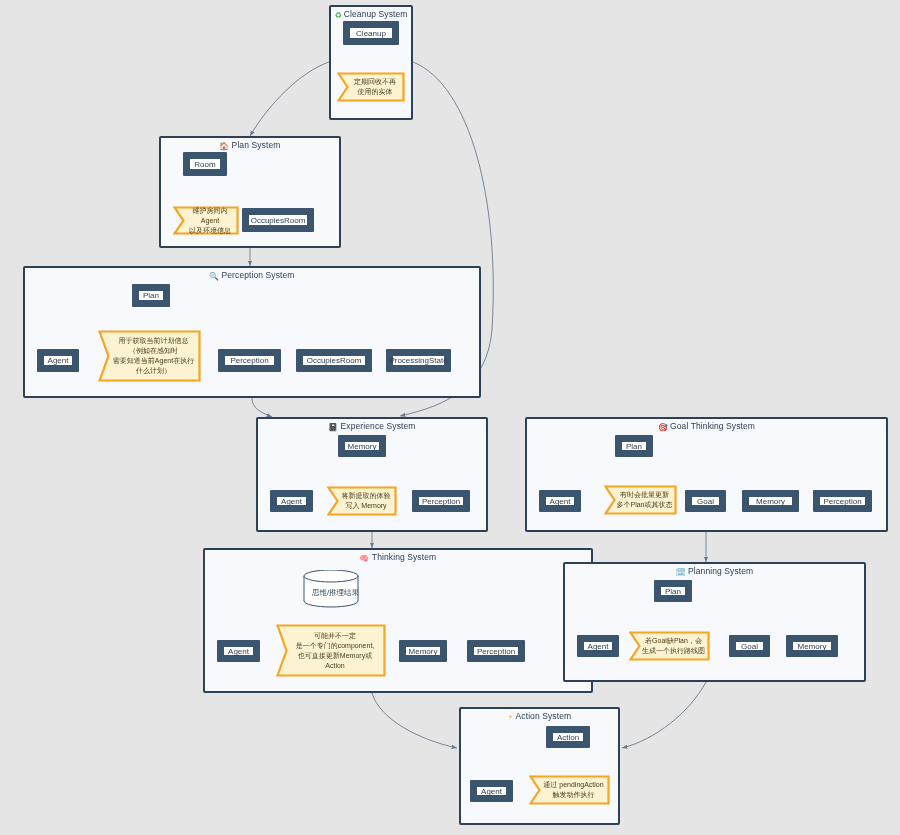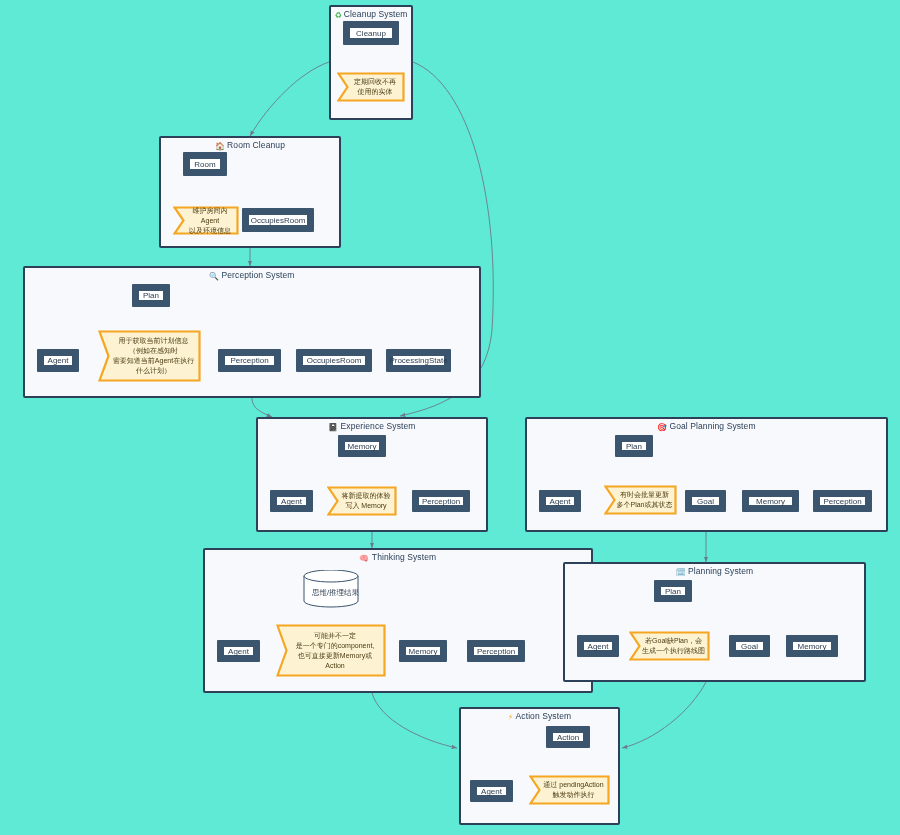--- a/index.html
+++ b/index.html
@@ -8,21 +8,21 @@
     background: #ffffff;
   }
   body {
     font-family: "Liberation Sans", "DejaVu Sans", sans-serif;
     color: #2c3e50;
   }
   #canvas {
     position: relative;
     width: 900px;
     height: 835px;
-    background: #5eead4;
+    background: #e5e5e5;
     overflow: hidden;
   }
   #edges {
     position: absolute;
     left: 0; top: 0;
     width: 900px;
     height: 835px;
     pointer-events: none;
   }
 
@@ -160,21 +160,21 @@
       </div>
       <div class="node" style="left: 343px; top: 21px; width: 56px; height: 24px; border-color: rgb(59, 85, 111); background: rgb(255, 255, 255);">Cleanup</div>
       <div class="note" style="left: 337px; top: 72px; width: 68px; height: 30px;">
         <svg class="note-svg" width="68" height="30" viewBox="0 0 68 30">
           <path d="M1.5,1.5 L66.5,1.5 L66.5,28.5 L1.5,28.5 L10.5,15 Z" fill="#fdf3d3" stroke="#f5a623" stroke-width="2.2" stroke-linejoin="miter"></path>
         </svg>
         <div class="note-text">定期回收不再
 使用的实体</div>
       </div>
       <div class="system" style="left: 159px; top: 136px; width: 182px; height: 112px; border-color: rgb(45, 64, 89); background: rgb(247, 249, 252);">
-        <div class="system-title"><span class="sys-icon" style="color: rgb(200, 103, 42);">🏠</span><span>Room Cleanup</span></div>
+        <div class="system-title"><span class="sys-icon" style="color: rgb(200, 103, 42);">🏠</span><span>Plan System</span></div>
       </div>
       <div class="node" style="left: 183px; top: 152px; width: 44px; height: 24px; border-color: rgb(59, 85, 111); background: rgb(255, 255, 255);">Room</div>
       <div class="node" style="left: 242px; top: 208px; width: 72px; height: 24px; border-color: rgb(59, 85, 111); background: rgb(255, 255, 255);">OccupiesRoom</div>
       <div class="note" style="left: 173px; top: 206px; width: 66px; height: 29px;">
         <svg class="note-svg" width="66" height="29" viewBox="0 0 66 29">
           <path d="M1.5,1.5 L64.5,1.5 L64.5,27.5 L1.5,27.5 L10.5,14.5 Z" fill="#fdf3d3" stroke="#f5a623" stroke-width="2.2" stroke-linejoin="miter"></path>
         </svg>
         <div class="note-text">维护房间内Agent
 以及环境信息</div>
       </div>
@@ -202,21 +202,21 @@
       <div class="node" style="left: 338px; top: 435px; width: 48px; height: 22px; border-color: rgb(59, 85, 111); background: rgb(255, 255, 255);">Memory</div>
       <div class="node" style="left: 412px; top: 490px; width: 58px; height: 22px; border-color: rgb(59, 85, 111); background: rgb(255, 255, 255);">Perception</div>
       <div class="note" style="left: 327px; top: 486px; width: 70px; height: 30px;">
         <svg class="note-svg" width="70" height="30" viewBox="0 0 70 30">
           <path d="M1.5,1.5 L68.5,1.5 L68.5,28.5 L1.5,28.5 L10.5,15 Z" fill="#fdf3d3" stroke="#f5a623" stroke-width="2.2" stroke-linejoin="miter"></path>
         </svg>
         <div class="note-text">将新提取的体验
 写入 Memory</div>
       </div>
       <div class="system" style="left: 525px; top: 417px; width: 363px; height: 115px; border-color: rgb(45, 64, 89); background: rgb(247, 249, 252);">
-        <div class="system-title"><span class="sys-icon" style="color: rgb(211, 69, 91);">🎯</span><span>Goal Planning System</span></div>
+        <div class="system-title"><span class="sys-icon" style="color: rgb(211, 69, 91);">🎯</span><span>Goal Thinking System</span></div>
       </div>
       <div class="node" style="left: 539px; top: 490px; width: 42px; height: 22px; border-color: rgb(59, 85, 111); background: rgb(255, 255, 255);">Agent</div>
       <div class="node" style="left: 615px; top: 435px; width: 38px; height: 22px; border-color: rgb(59, 85, 111); background: rgb(255, 255, 255);">Plan</div>
       <div class="node" style="left: 685px; top: 490px; width: 41px; height: 22px; border-color: rgb(59, 85, 111); background: rgb(255, 255, 255);">Goal</div>
       <div class="node" style="left: 742px; top: 490px; width: 57px; height: 22px; border-color: rgb(59, 85, 111); background: rgb(255, 255, 255);">Memory</div>
       <div class="node" style="left: 813px; top: 490px; width: 59px; height: 22px; border-color: rgb(59, 85, 111); background: rgb(255, 255, 255);">Perception</div>
       <div class="note" style="left: 604px; top: 485px; width: 73px; height: 30px;">
         <svg class="note-svg" width="73" height="30" viewBox="0 0 73 30">
           <path d="M1.5,1.5 L71.5,1.5 L71.5,28.5 L1.5,28.5 L10.5,15 Z" fill="#fdf3d3" stroke="#f5a623" stroke-width="2.2" stroke-linejoin="miter"></path>
         </svg>

